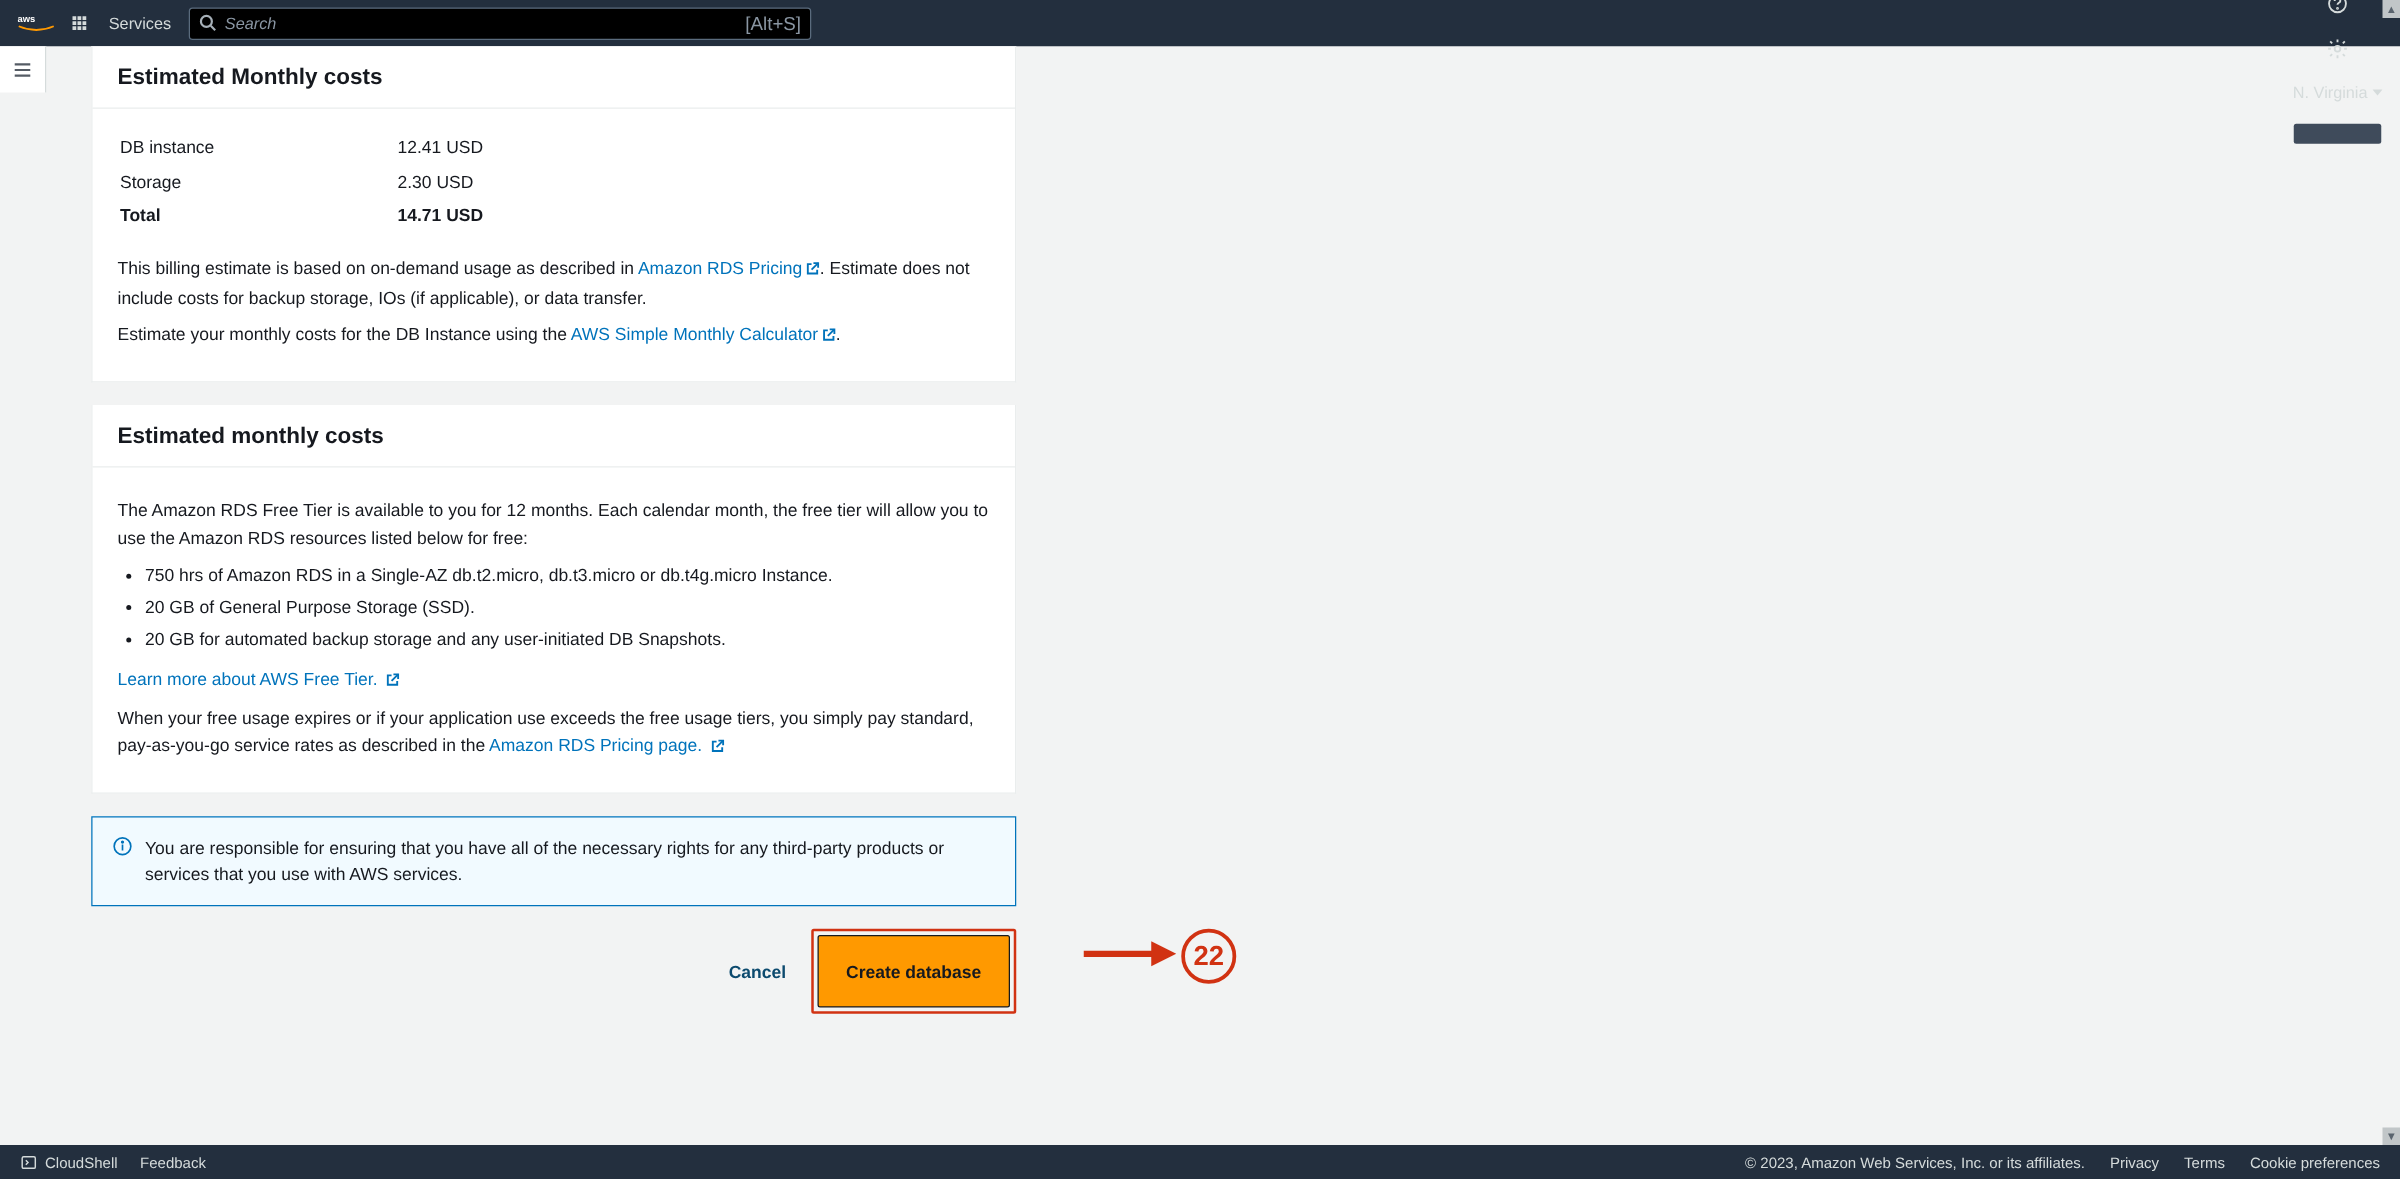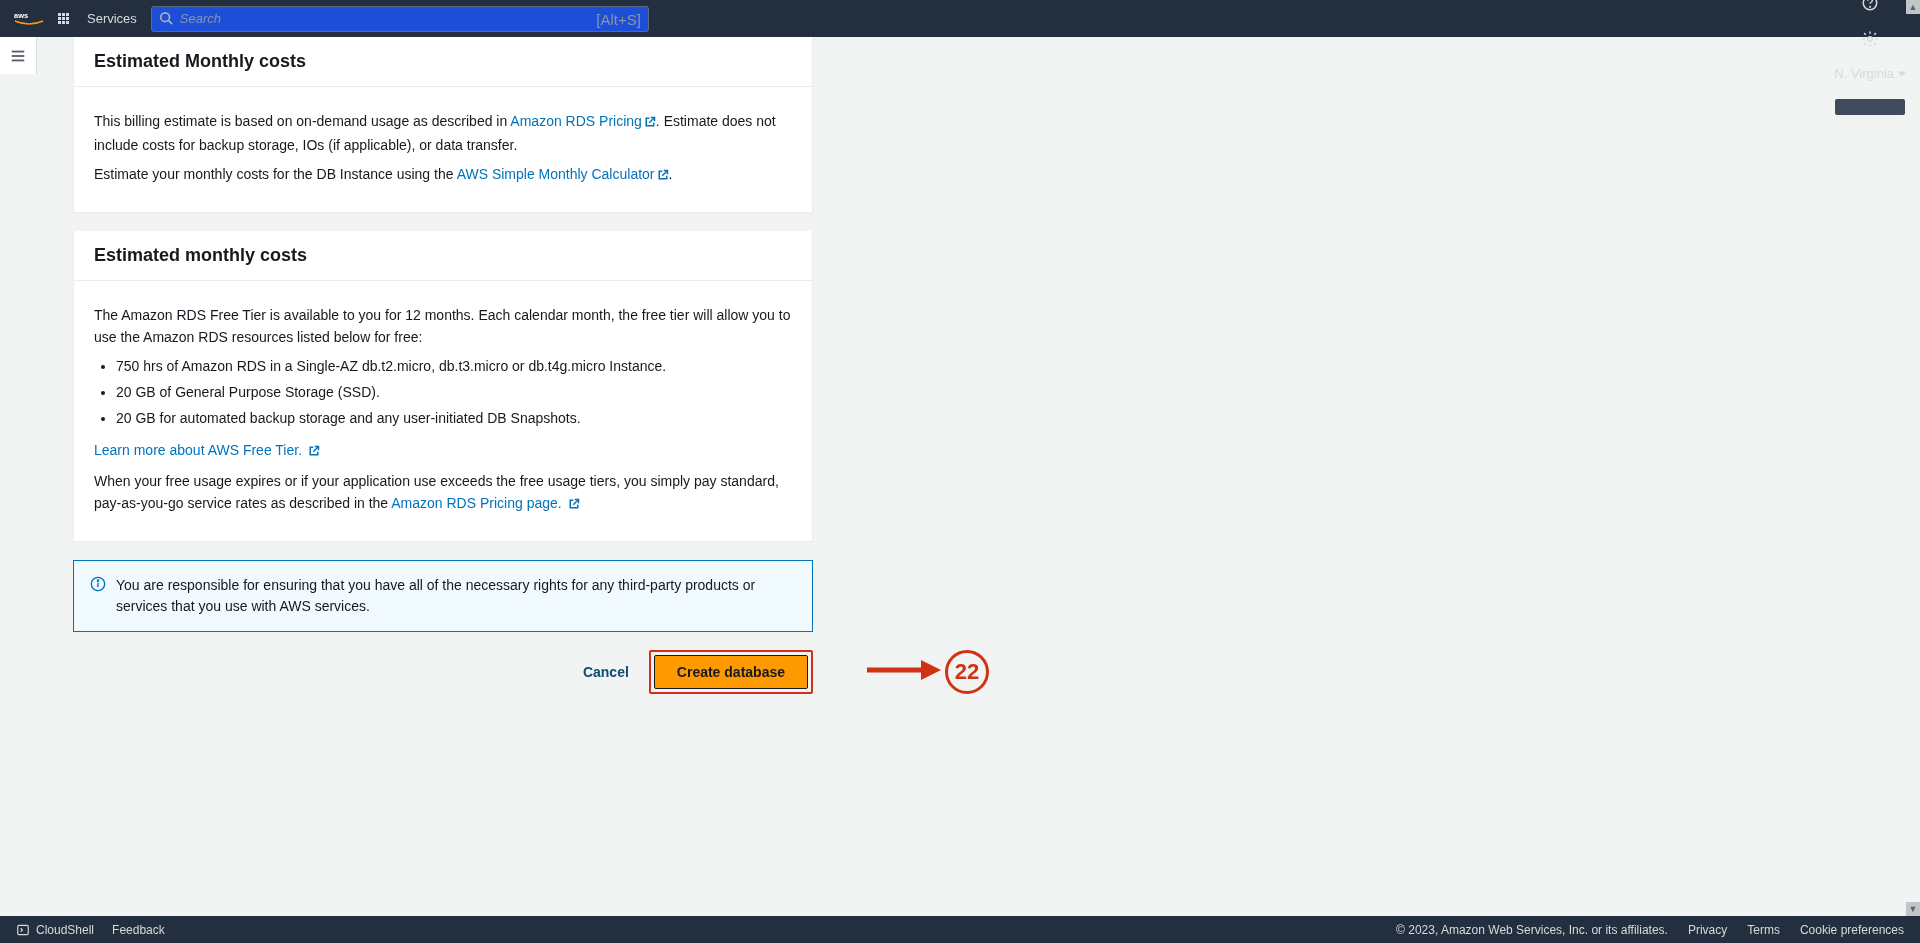--- a/index.html
+++ b/index.html
@@ -6,21 +6,21 @@
 body { font-family: "Amazon Ember", "Helvetica Neue", Arial, sans-serif; background: #f2f3f3; color: #16191f; font-size: 14px; }
 
 
 .top-nav { background: #232f3e; height: 37px; display: flex; align-items: center; padding: 0 14px; color: #d5dbdb; justify-content: space-between; }
 .top-nav-left { display: flex; align-items: center; gap: 14px; }
 .aws-logo { display:flex; align-items:center; }
 .services-btn { display: flex; align-items: center; gap: 18px; color: #d5dbdb; cursor: pointer; font-size: 13px; }
 .grid-icon { display: inline-grid; grid-template-columns: repeat(3,3px); grid-template-rows: repeat(3,3px); gap: 1px; }
 .grid-icon span { background: #d5dbdb; width: 3px; height: 3px; }
 .search-wrap { position: relative; }
-.search-input { background: #1d4ed8; border: 1px solid #5a6b7d; border-radius: 3px; height: 26px; width: 498px; padding: 0 28px; color: #a6b0b8; font-size: 13px; font-style: italic; }
+.search-input { background: #000000; border: 1px solid #5a6b7d; border-radius: 3px; height: 26px; width: 498px; padding: 0 28px; color: #a6b0b8; font-size: 13px; font-style: italic; }
 .search-input::placeholder { color: #8a96a3; font-style: italic; }
 .search-icon { position: absolute; left: 8px; top: 5px; color: #a6b0b8; }
 .alt-s { position: absolute; right: 8px; top: 5px; color: #8a96a3; font-size: 15px; font-style: normal;}
 .top-nav-right { display: flex; align-items: center; gap: 18px; flex-direction: column; }
 .nav-icon { color: #d5dbdb; cursor: pointer; display:flex; align-items:center; }
 .region { display: flex; align-items: center; gap: 4px; font-size: 13px; cursor: pointer; }
 .acct-placeholder { width: 70px; height: 16px; background: #3f4b5b; border-radius:2px;}
 
 
 .side-ham { position: absolute; left: 0; top: 37px; width: 37px; height: 37px; display: flex; align-items: center; justify-content: center; border-right: 1px solid #d5dbdb; background: #fff; cursor: pointer; }
@@ -46,21 +46,21 @@
 ul.free-list { padding-left: 22px; margin: 6px 0 10px 0;}
 ul.free-list li { margin: 4px 0; }
 
 .info-box { background: #f1faff; border: 1px solid #0073bb; padding: 14px 16px; display:flex; gap:10px; margin-bottom:18px; align-items:flex-start;}
 .info-box .info-icon { color:#0073bb; flex-shrink:0; margin-top:1px;}
 .info-box .info-text { color:#16191f; line-height:1.5; }
 
 .actions { display:flex; justify-content:flex-end; align-items:center; gap:16px; position:relative;}
 .cancel-btn { background:none; border:none; color:#0c4a6e; font-size:14px; font-weight:700; cursor:pointer; padding:8px 4px;}
 .create-btn-wrap { border:2px solid #d13212; padding:3px; border-radius:2px; position: relative;}
-.create-btn { background:#ff9900; border:1px solid #16191f; color:#16191f; font-weight:700; font-size:14px; padding:8px 22px; cursor:pointer; border-radius:2px;}
+.create-btn { background:#ff9900; border:1px solid #16191f; color:#16191f; font-weight:700; font-size:14px; padding:20px 22px; cursor:pointer; border-radius:2px;}
 
 .annotation { position:absolute; left: 790px; top: 0; display:flex; align-items:center; gap:4px;}
 .arrow { color:#d13212; }
 .step-circ { border:3px solid #d13212; color:#d13212; width:44px; height:44px; border-radius:50%; display:flex; align-items:center; justify-content:center; font-size:22px; font-weight:700;}
 
 
 .footer { position:fixed; bottom:0; left:0; right:0; background:#232f3e; color:#d5dbdb; height:27px; display:flex; align-items:center; justify-content:space-between; padding:0 16px; font-size:12px;}
 .footer-left { display:flex; align-items:center; gap:18px;}
 .footer-left .cs { display:flex; align-items:center; gap:6px; cursor:pointer;}
 .footer-right { display:flex; align-items:flex-start; gap:20px;}
@@ -151,20 +151,36 @@
     </svg>
 </div>
 
 <div class="main">
 
   <div class="panel">
     <div class="panel-head">
       <h2>Estimated Monthly costs</h2>
     </div>
     <div class="panel-body">
+      <table class="cost-table">
+        <tbody>
+            <tr>
+          <td>DB instance</td>
+          <td>12.41 USD</td>
+        </tr>
+        <tr>
+          <td>Storage</td>
+          <td>2.30 USD</td>
+        </tr>
+        <tr class="total">
+          <td>Total</td>
+          <td>14.71 USD</td>
+        </tr>
+      </tbody>
+        </table>
       <p>
         <span>This billing estimate is based on on-demand usage as described in </span><a href="#"><span>Amazon RDS Pricing</span><span class="ext-icon"><svg width="12" height="12" viewBox="0 0 16 16" fill="none" stroke="#0073bb" stroke-width="2">
                 <path d="M7 3H3v10h10V9"></path>
                 <path d="M9 2h5v5"></path>
                 <line x1="14" y1="2" x2="7" y2="9"></line>
               </svg></span></a><span>. Estimate does not include costs for backup storage, IOs (if applicable), or data transfer.</span>
       </p>
       <p>
         <span>Estimate your monthly costs for the DB Instance using the </span><a href="#"><span>AWS Simple Monthly Calculator</span><span class="ext-icon"><svg width="12" height="12" viewBox="0 0 16 16" fill="none" stroke="#0073bb" stroke-width="2">
                 <path d="M7 3H3v10h10V9"></path>

